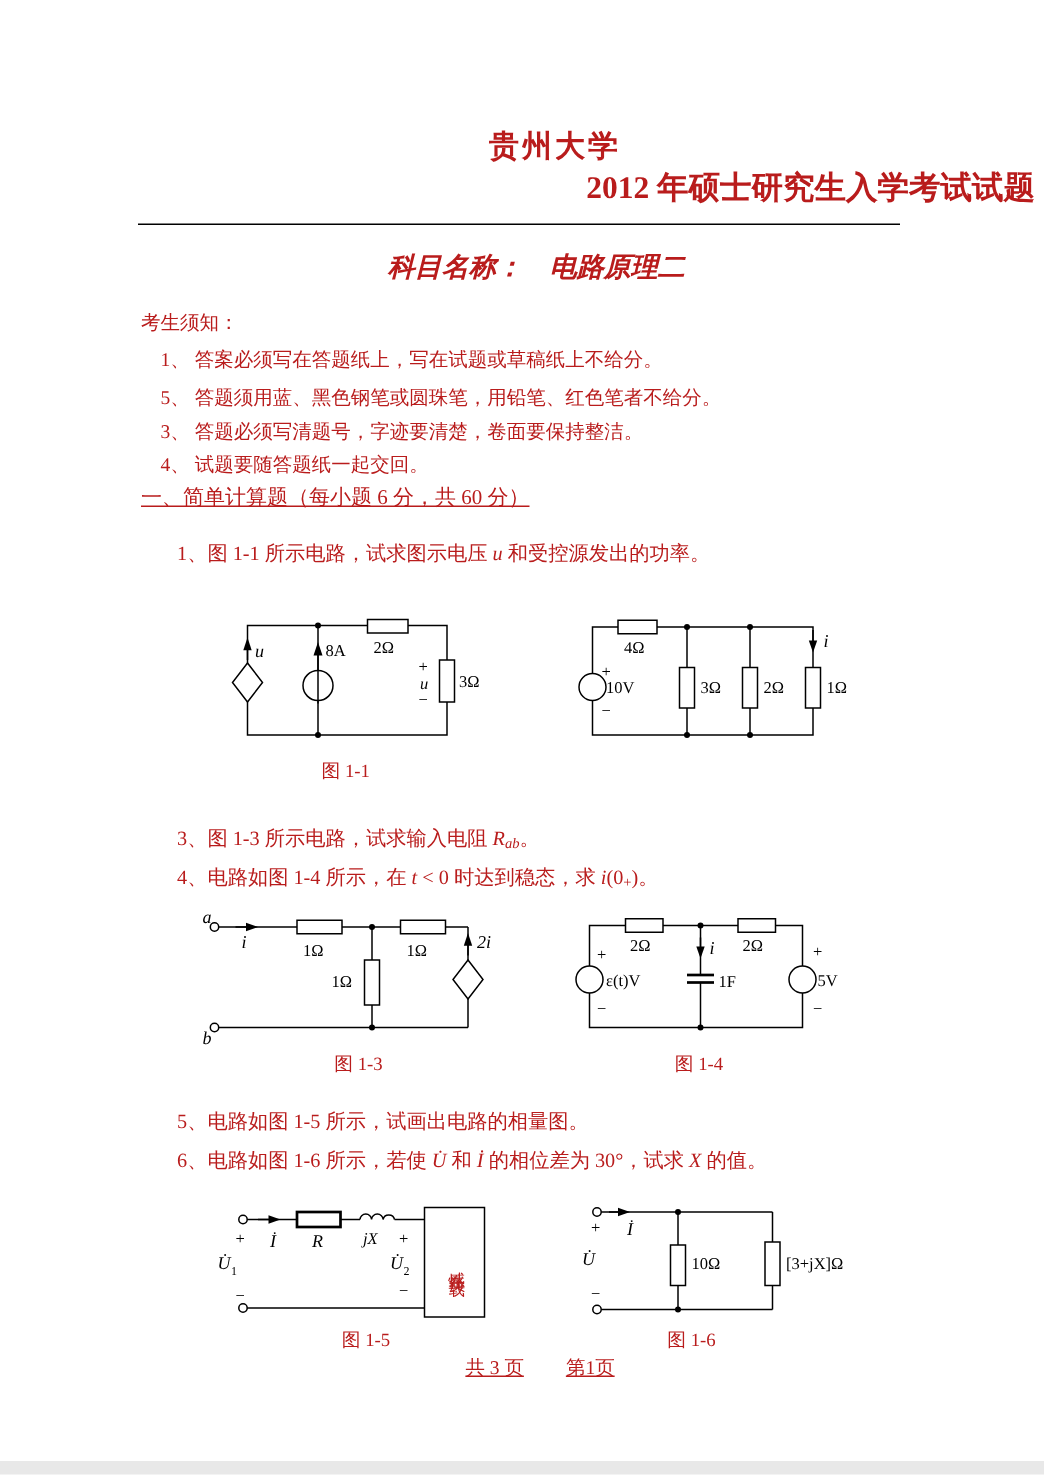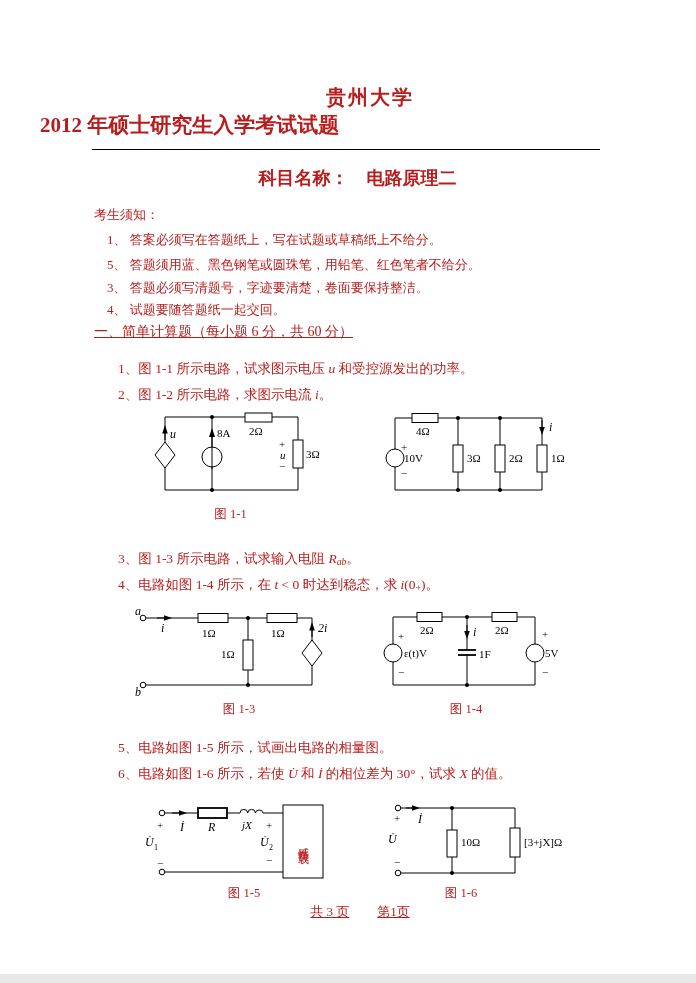--- a/index.html
+++ b/index.html
@@ -1,22 +1,22 @@
 <!DOCTYPE html>
 <html><head>
 <meta charset="utf-8">
 <style>
   html,body{margin:0;padding:0;background:#e8e8e8;}
   .page{position:relative;width:696px;height:974px;background:#ffffff;color:#b91c1c;
         font-family:"Liberation Serif","DejaVu Serif",serif;overflow:hidden;margin:0 auto;}
   .abs{position:absolute;white-space:nowrap;}
   .hdr1{left:40px;top:84px;width:660px;text-align:center;font-size:20px;font-weight:bold;letter-spacing:2px;}
-  .hdr2{left:40px;top:111px;width:650px;text-align:left;font-size:21px;font-weight:bold;}
+  .hdr2{left:40px;top:111px;width:650px;text-align:right;font-size:21px;font-weight:bold;}
   .hline{left:92px;top:149px;width:508px;border-top:1.6px solid #000;height:0;}
-  .hdr3{left:20px;top:166px;width:675px;text-align:center;font-size:18px;font-weight:bold;}
+  .hdr3{left:20px;top:166px;width:675px;text-align:center;font-size:18px;font-weight:bold;font-style:italic;}
   .notice-title{left:94px;top:206px;font-size:13px;}
   .nitem{position:absolute;left:107px;font-size:13px;white-space:nowrap;}
   .sect{left:94px;top:323px;font-size:14px;text-decoration:underline;}
   .q{position:absolute;left:118px;font-size:13.5px;white-space:nowrap;text-align:center;}
   .it{font-style:italic;font-family:"Liberation Serif","DejaVu Serif",serif;}
   .sub{font-size:0.72em;vertical-align:-0.25em;}
   .subit{font-style:italic;font-size:0.72em;vertical-align:-0.25em;}
   .fig{position:absolute;}
   .fig svg{position:absolute;left:0;top:0;}
   .caption{position:absolute;font-size:12.5px;text-align:center;white-space:nowrap;}
@@ -49,21 +49,20 @@
 
   <div class="abs notice-title">考生须知：</div>
   <div class="nitem" style="top:231px">1、 答案必须写在答题纸上，写在试题或草稿纸上不给分。</div>
   <div class="nitem" style="top:256px">5、 答题须用蓝、黑色钢笔或圆珠笔，用铅笔、红色笔者不给分。</div>
   <div class="nitem" style="top:279px">3、 答题必须写清题号，字迹要清楚，卷面要保持整洁。</div>
   <div class="nitem" style="top:301px">4、 试题要随答题纸一起交回。</div>
 
   <div class="abs sect">一、简单计算题（每小题 6 分，共 60 分）</div>
 
   <div class="q" style="top:360px"><span>1、图 1-1 所示电路，试求图示电压 </span><span class="it">u</span><span> 和受控源发出的功率。</span></div>
-  <div class="q" style="top:386px"><span>2、图 1-2 所示电路，求图示电流 </span><span class="it">i</span><span>。</span></div>
 
   <div class="fig" style="left:153px;top:411px;width:175px;height:112px">
     <svg width="175" height="84" viewBox="0 0 175 84">
       <path class="w" d="M12,6 H145 V79 H12 Z"></path>
       <line class="w" x1="59" y1="6" x2="59" y2="79"></line>
       <polygon class="comp" points="12,31 22,44 12,57 2,44"></polygon>
       <line class="w" x1="12" y1="29" x2="12" y2="20"></line>
       <polygon class="ah" points="12,14 9.2,22.5 14.8,22.5"></polygon>
       <circle class="comp" cx="59" cy="46" r="10"></circle>
       <line class="w" x1="59" y1="58" x2="59" y2="25"></line>

